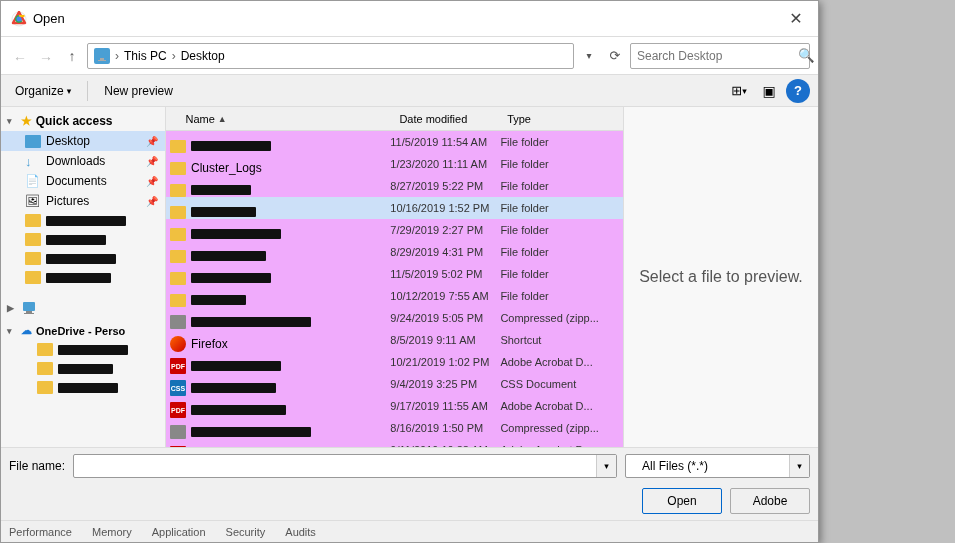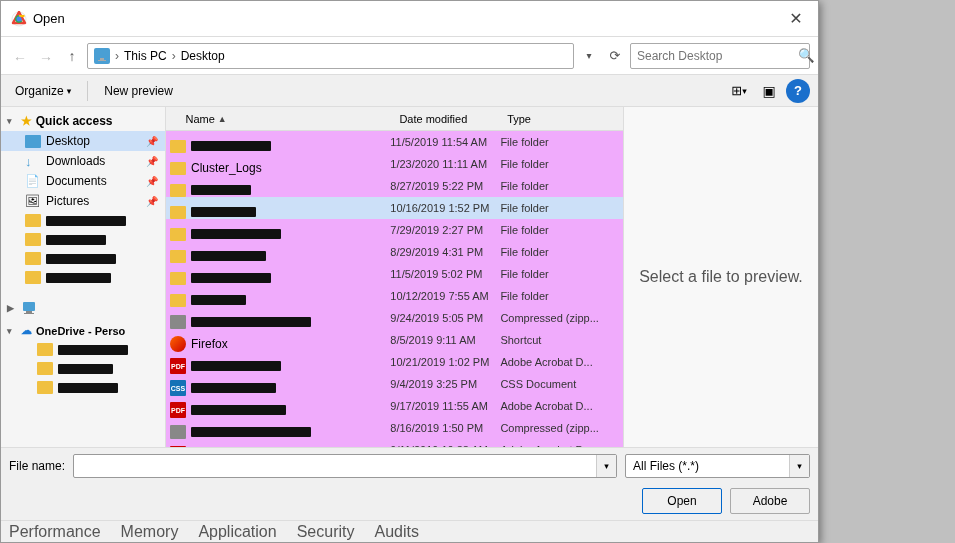--- a/index.html
+++ b/index.html
@@ -424,21 +424,21 @@
       align-items: center;
       border: 1px solid #999;
       background: #fff;
       height: 24px;
       border-radius: 2px;
       width: 185px;
     }
     .filetype-text {
       flex: 1;
       font-size: 12px;
-      padding: 0 7px;
+      padding: 0 16px;
     }
     .filetype-dropdown {
       width: 20px;
       height: 22px;
       border: none;
       border-left: 1px solid #ccc;
       background: #f0f0f0;
       cursor: pointer;
       display: flex;
       align-items: center;
@@ -471,21 +471,21 @@
     .status-bar {
       height: 22px;
       background: #f0f0f0;
       border-top: 1px solid #ddd;
       display: flex;
       align-items: center;
       padding: 0 8px;
       gap: 20px;
     }
     .status-item {
-      font-size: 16px;
+      font-size: 11px;
       color: #555;
     }
 
     
     ::-webkit-scrollbar { width: 8px; height: 8px; }
     ::-webkit-scrollbar-track { background: #f0f0f0; }
     ::-webkit-scrollbar-thumb { background: #bbb; border-radius: 4px; }
 
     .redact {
       display: inline-block;

